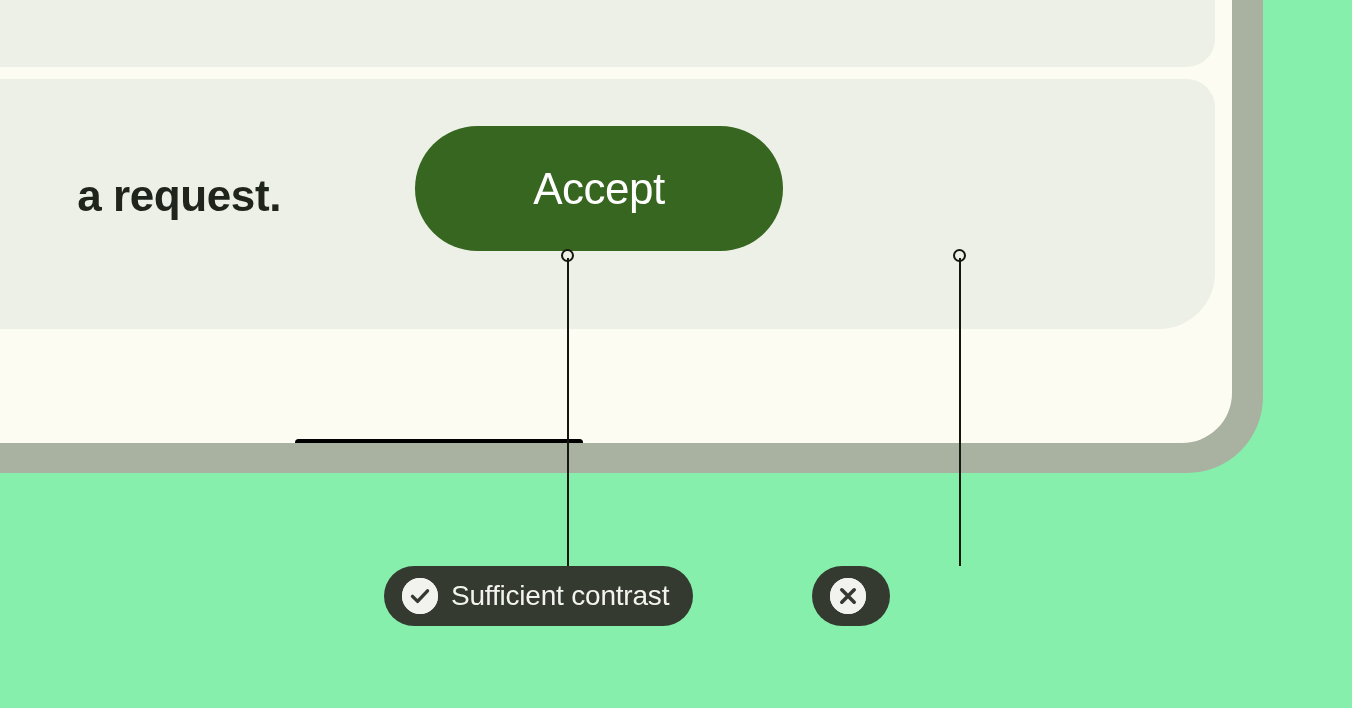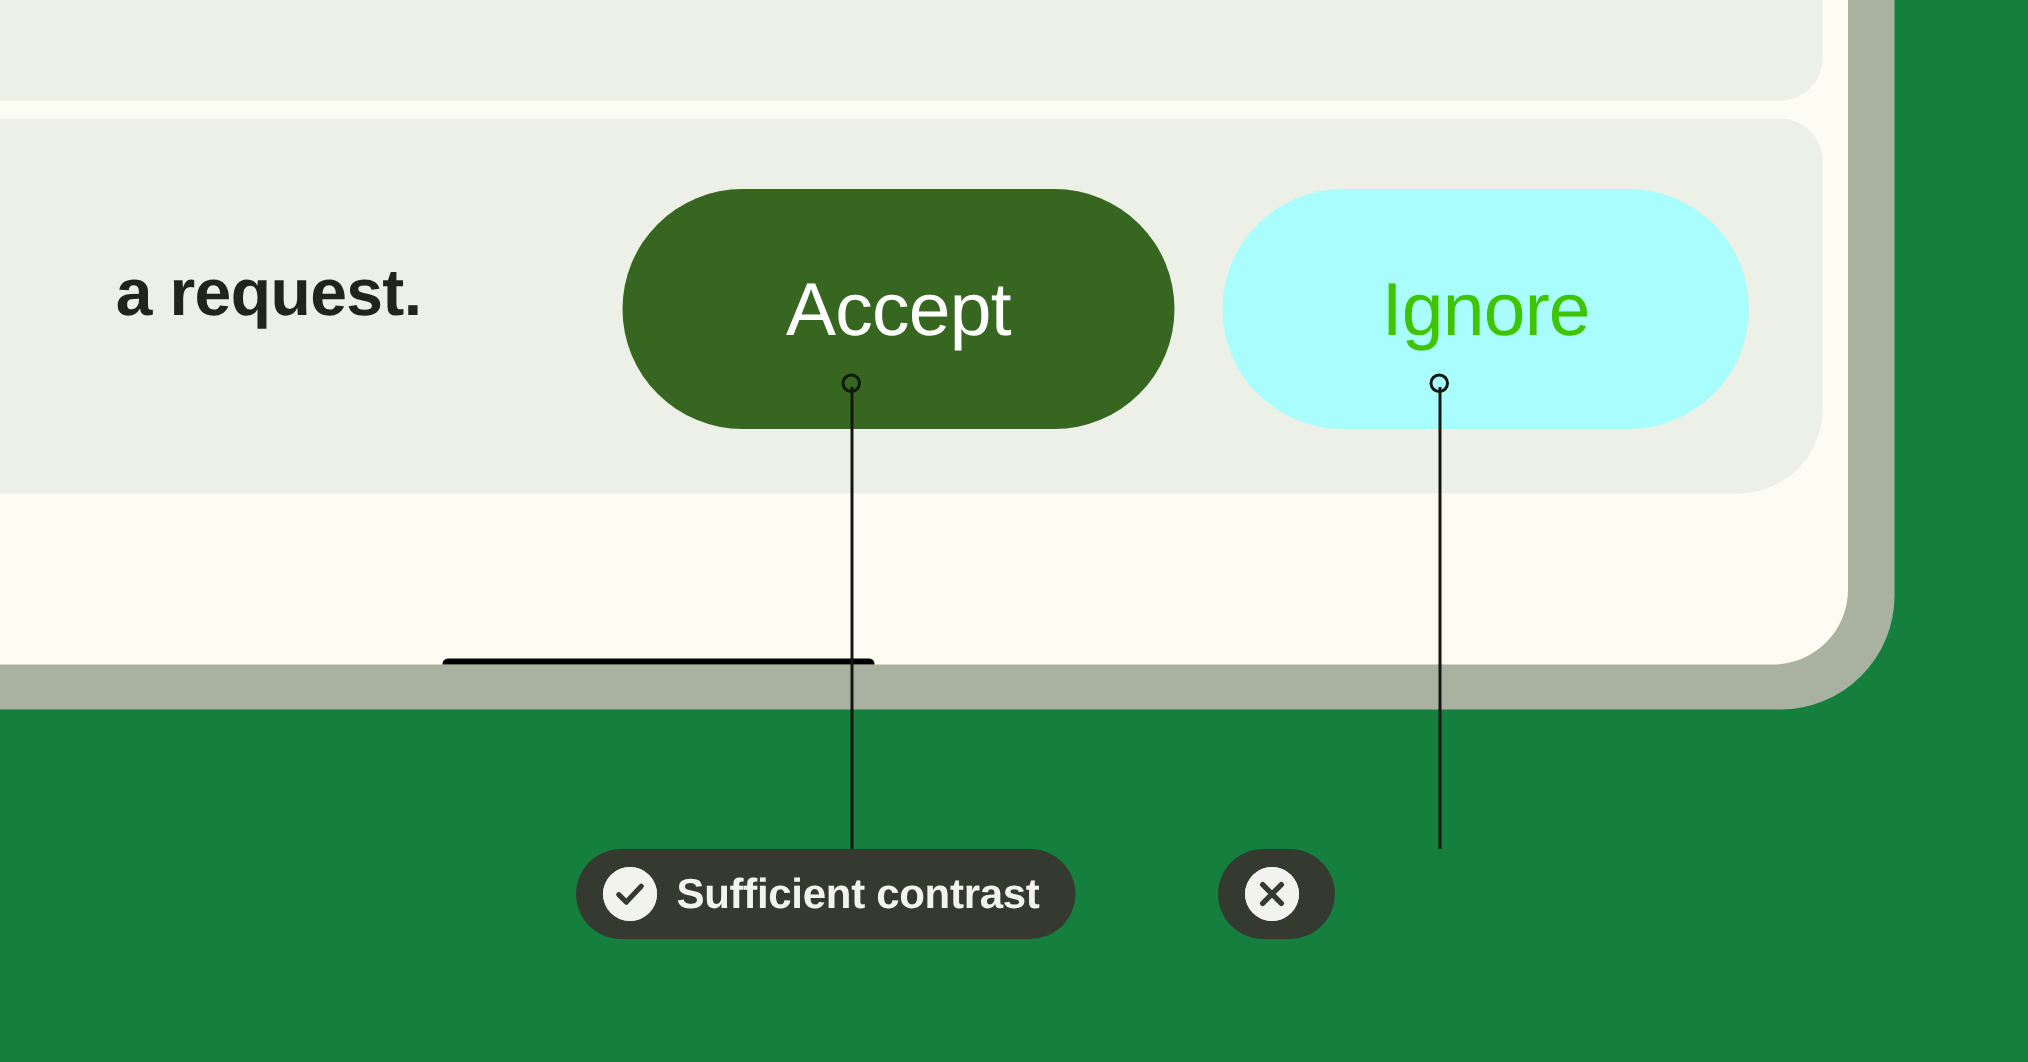--- a/index.html
+++ b/index.html
@@ -12,21 +12,21 @@
     overflow: hidden;
     background: #d9e7c8;
     font-family: "Liberation Sans", sans-serif;
     position: relative;
   }
 
   
   .canvas {
     position: absolute;
     inset: 0;
-    background: #15803d;
+    background: #86efac;
   }
 
   
   .device-frame {
     position: absolute;
     left: -420px;
     top: -560px;
     width: 1683px;
     height: 1033px;
     background: #a9b2a0;
@@ -73,25 +73,25 @@
     font-weight: 700;
     color: #1f241c;
     letter-spacing: -0.4px;
     white-space: nowrap;
   }
 
   
   .btn {
     position: absolute;
     top: 655px;
-    height: 160px;
+    height: 125px;
     border: none;
     border-radius: 80px;
     font-family: "Liberation Sans", sans-serif;
-    font-size: 50px;
+    font-size: 44px;
     font-weight: 400;
     letter-spacing: -0.5px;
     display: flex;
     align-items: center;
     justify-content: center;
     padding: 0;
     cursor: pointer;
     line-height: 1;
   }
   .btn-accept {
@@ -146,21 +146,21 @@
     height: 60px;
     background: #353a30;
     border-radius: 32px;
     display: flex;
     align-items: center;
     gap: 13px;
     padding: 0 24px 0 18px;
     box-sizing: border-box;
     color: #f2f3ee;
     font-size: 28px;
-    font-weight: 700;
+    font-weight: 400;
     letter-spacing: -0.2px;
     white-space: nowrap;
   }
   .badge-icon {
     width: 36px;
     height: 36px;
     flex: 0 0 36px;
     border-radius: 50%;
     background: #f2f3ee;
     display: flex;
@@ -182,21 +182,20 @@
     <div class="device-screen">
 
       <div class="card card-top"></div>
 
       <div class="card card-main"></div>
 
       <div class="card-text">a request.</div>
 
       <button class="btn btn-accept">Accept</button>
 
-      <button class="btn btn-ignore">Ignore</button>
 
       <div class="home-indicator"></div>
     </div>
   </div>
 
   <div class="annotations">
 
     <div class="callout-dot" style="left:561px; top:249px;"></div>
     <div class="callout-line" style="left:567px; top:258px; height:308px;"></div>
 

